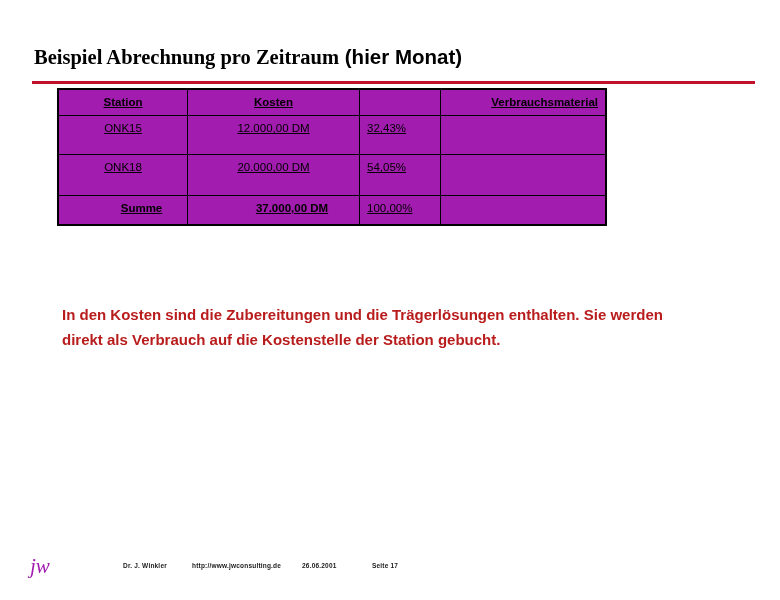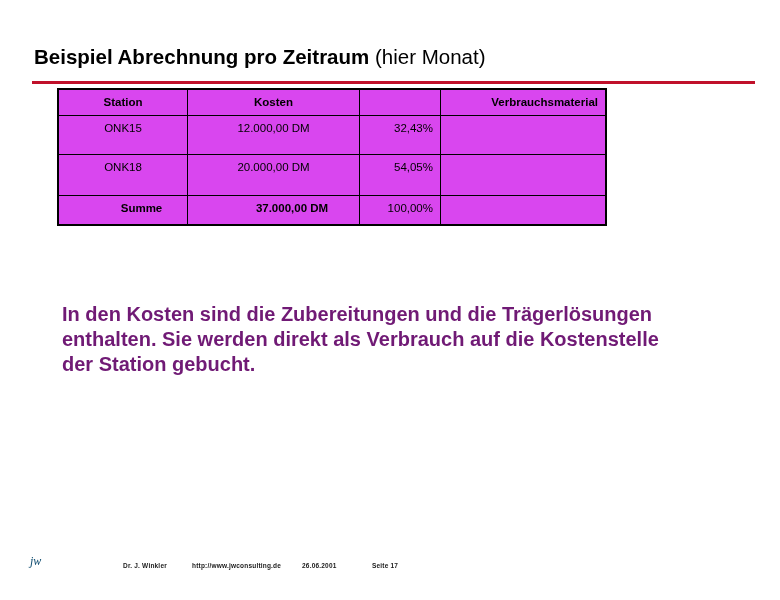--- a/index.html
+++ b/index.html
@@ -21,23 +21,24 @@
     position: absolute;
     left: 34px;
     top: 44px;
     font-size: 20.5px;
     line-height: 26px;
     white-space: nowrap;
     letter-spacing: 0px;
   }
   #slide-title .strong {
     font-weight: bold;
+    font-family: Liberation Serif, serif;
   }
   #slide-title .light {
-    font-weight: normal;
+    font-weight: bold;
     text-align: right;
   }
 
   
   #title-rule {
     position: absolute;
     left: 32px;
     top: 81px;
     width: 723px;
     height: 3px;
@@ -47,33 +48,34 @@
   
   #cost-table-wrap {
     position: absolute;
     left: 57px;
     top: 88px;
   }
   table.cost-table {
     border-collapse: collapse;
     table-layout: fixed;
     border: 2.5px solid #000;
-    background: #d946ef;
+    background: #a21caf;
+    text-decoration: underline;
   }
   table.cost-table td {
     border: 1.5px solid #000;
     font-size: 11.5px;
     padding: 6px 7px 6px 7px;
     vertical-align: top;
     color: #000;
     font-family: "Liberation Sans", sans-serif;
   }
   .col-station  { width: 77px;  text-align: center; }
   .col-kosten   { width: 120px; text-align: center; }
-  .col-pct      { width: 66px;  text-align: right; }
+  .col-pct      { width: 66px;  text-align: left; }
   .col-verbr    { width: 150px; text-align: right; }
 
   tr.header-row td {
     font-weight: bold;
     font-size: 11.5px;
     padding-bottom: 7px;
   }
   tr.header-row .col-kosten { text-align: center; margin-left: 42px; }
 
   tr.row-onk15 td { height: 26px; margin-top: 36px; }
@@ -84,42 +86,42 @@
   tr.row-summe .col-station,
   tr.row-summe .col-kosten { font-weight: bold; padding-left: 44px; }
   tr.row-summe .col-pct { font-weight: normal; margin-top: 10px; }
 
   
   #body-text {
     position: absolute;
     left: 62px;
     top: 302px;
     width: 620px;
-    font-size: 20px;
+    font-size: 15px;
     font-weight: bold;
     line-height: 25px;
-    color: #701a75;
+    color: #b91c1c;
   }
 
   
   #footer {
     position: absolute;
     left: 0;
     top: 552px;
     width: 780px;
     height: 30px;
   }
   #footer-logo {
     position: absolute;
     left: 30px;
     top: 2px;
     font-family: "Liberation Serif", serif;
     font-style: italic;
-    font-size: 12px;
-    color: #0c4a6e;
+    font-size: 21px;
+    color: #a21caf;
     letter-spacing: 0px;
   }
   .footer-meta {
     position: absolute;
     top: 10px;
     font-size: 6.5px;
     font-weight: bold;
     color: #1a1a1a;
     white-space: nowrap;
     letter-spacing: 0.2px;

